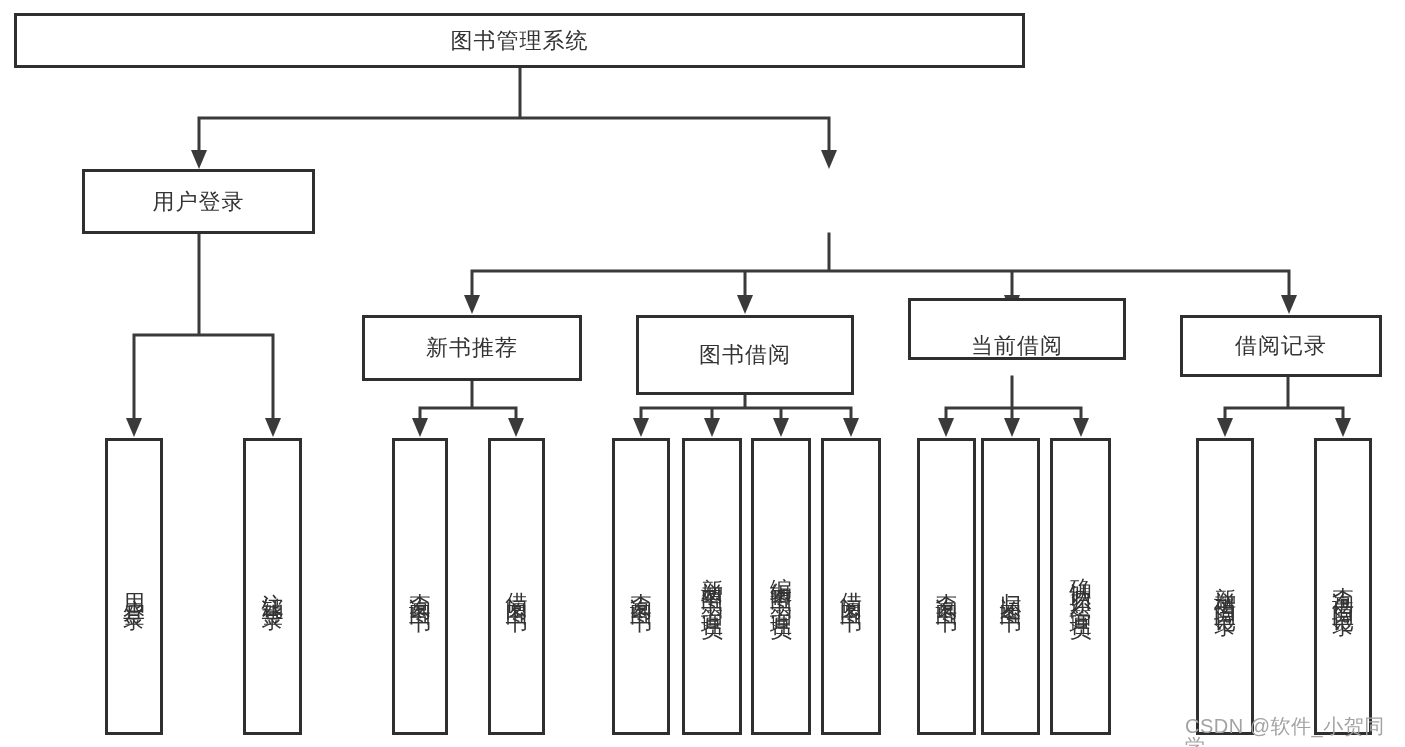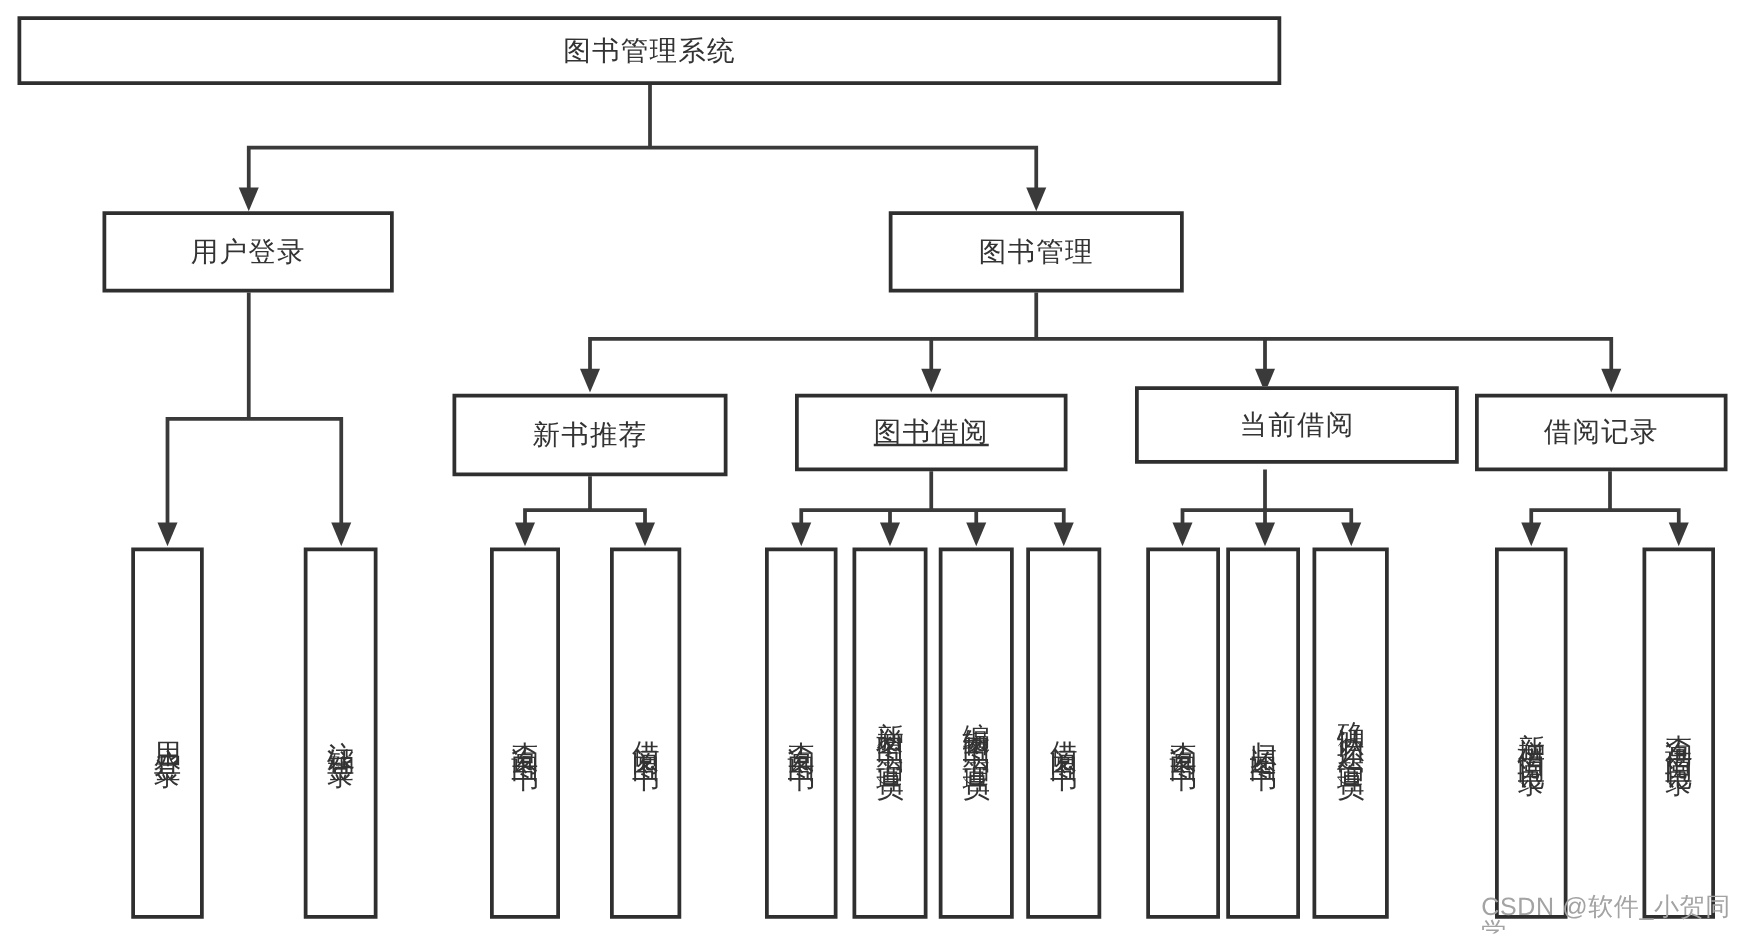--- a/index.html
+++ b/index.html
@@ -114,31 +114,28 @@
     </g>
   </svg>
 
   <div class="box" style="left:14px; top:13px; width:1011px; height:55px;text-align:right;">
     <span class="h-label">图书管理系统</span>
   </div>
 
   <div class="box" style="left:82px; top:169px; width:233px; height:65px;">
     <span class="h-label">用户登录</span>
   </div>
-  <div class="box" style="left:711px; top:169px; width:236px; height:65px;">
-    <span class="h-label">图书管理</span>
-  </div>
 
   <div class="box" style="left:362px; top:315px; width:220px; height:66px;">
     <span class="h-label">新书推荐</span>
   </div>
-  <div class="box" style="left:636px; top:315px; width:218px; height:62px;text-decoration:underline;">
+  <div class="box" style="left:636px; top:315px; width:218px; height:80px;">
     <span class="h-label">图书借阅</span>
   </div>
-  <div class="box" style="left:908px; top:309px; width:259px; height:62px;">
+  <div class="box" style="left:908px; top:298px; width:218px; height:62px;align-items:flex-end;">
     <span class="h-label">当前借阅</span>
   </div>
   <div class="box" style="left:1180px; top:315px; width:202px; height:62px;">
     <span class="h-label">借阅记录</span>
   </div>
 
   <div class="box vbox" style="left:105px; top:438px; width:58px; height:297px;">
     <span class="v-label">用户登录</span>
   </div>
   <div class="box vbox" style="left:243px; top:438px; width:59px; height:297px;">

